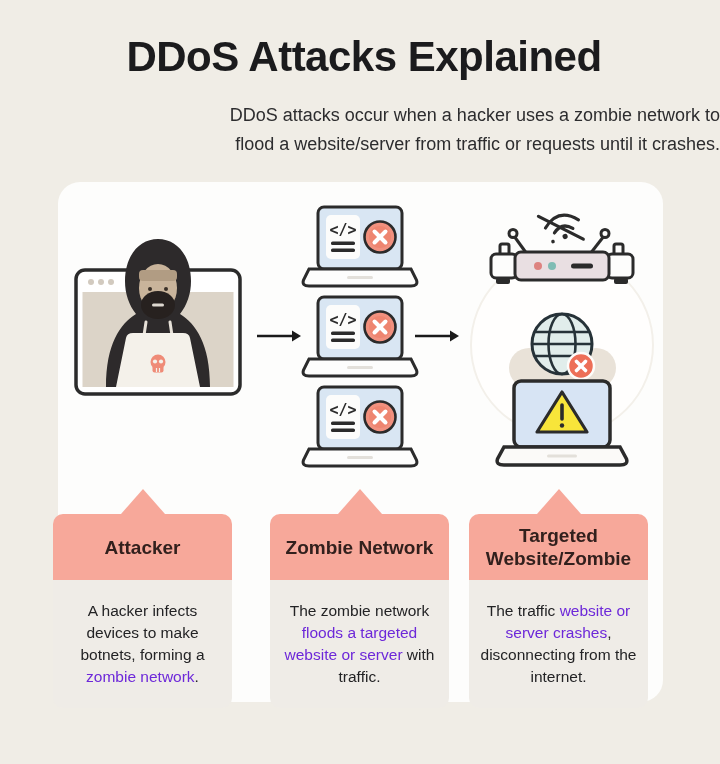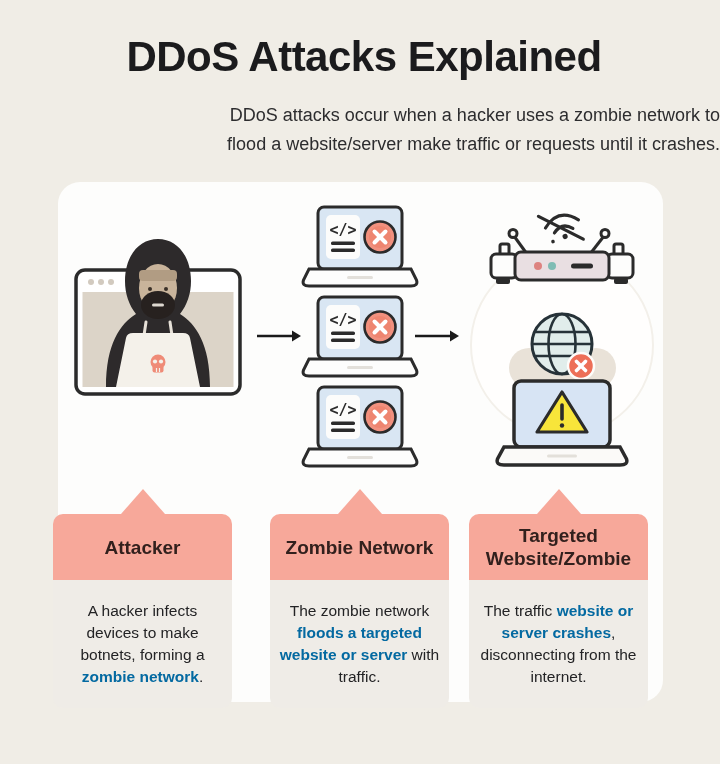--- a/index.html
+++ b/index.html
@@ -42,31 +42,31 @@
     height:66px;background:var(--salmon);border-radius:10px 10px 0 0;
     display:flex;align-items:center;justify-content:center;text-align:center;
     font-weight:700;font-size:19px;line-height:23px;color:#32201d;
     padding:0 10px;box-sizing:border-box;
   }
   .card-body{
     min-height:108px;background:var(--card-body);border-radius:0 0 10px 10px;
     padding:20px 7px;box-sizing:border-box;text-align:center;
     font-size:15.5px;line-height:22px;color:#232325;
   }
-  .card-body b{font-weight:700;color:#0369a1;margin-top:44px;}
+  .card-body b{font-weight:400;color:#6d28d9;margin-top:44px;}
 </style>
 </head>
 <body>
 
 <div class="canvas">
 
   <div class="page-title">DDoS Attacks Explained</div>
   <div class="subtitle">
     <div>DDoS attacks occur when a hacker uses a zombie network to</div>
-    <div>flood a website/server make traffic or requests until it crashes.</div>
+    <div>flood a website/server from traffic or requests until it crashes.</div>
   </div>
 
   <div class="panel"></div>
 
   <div class="faint-circle"></div>
 
   <svg class="abs" style="left:66px;top:226px" width="184" height="176" viewBox="0 0 184 176">
     <defs>
       <clipPath id="winclip">
           <rect x="17" y="0" width="150" height="161"></rect>

